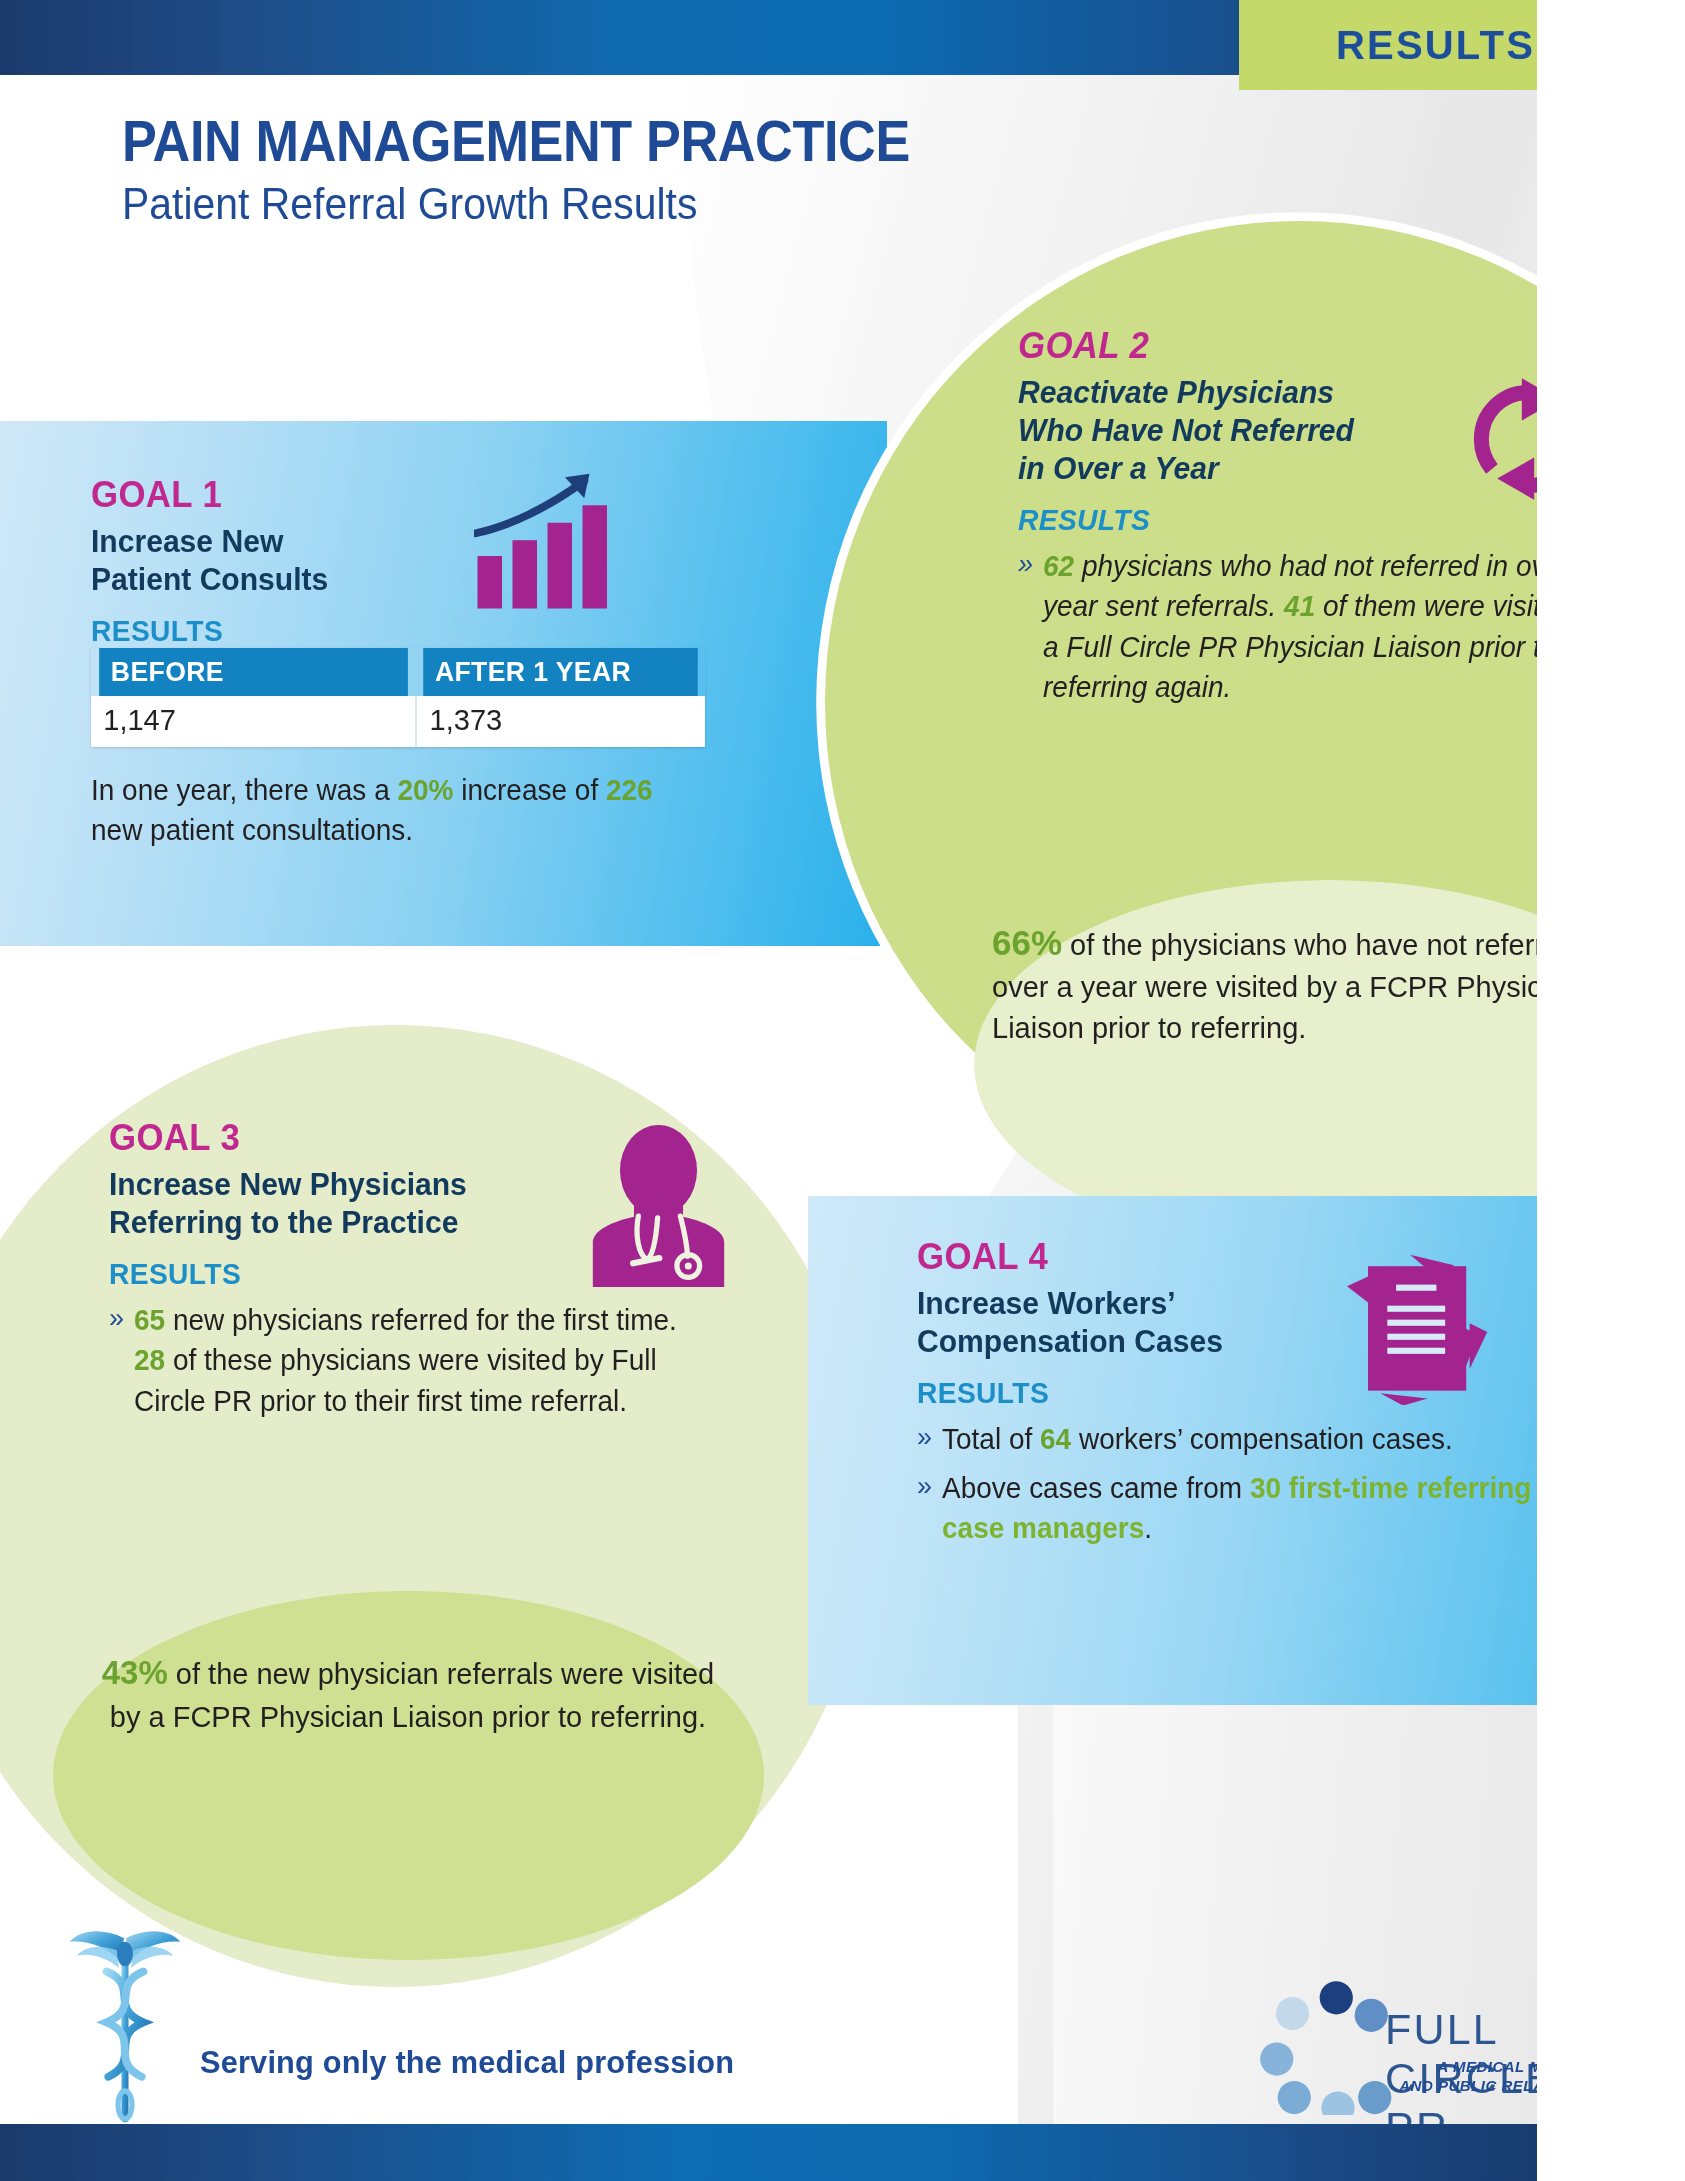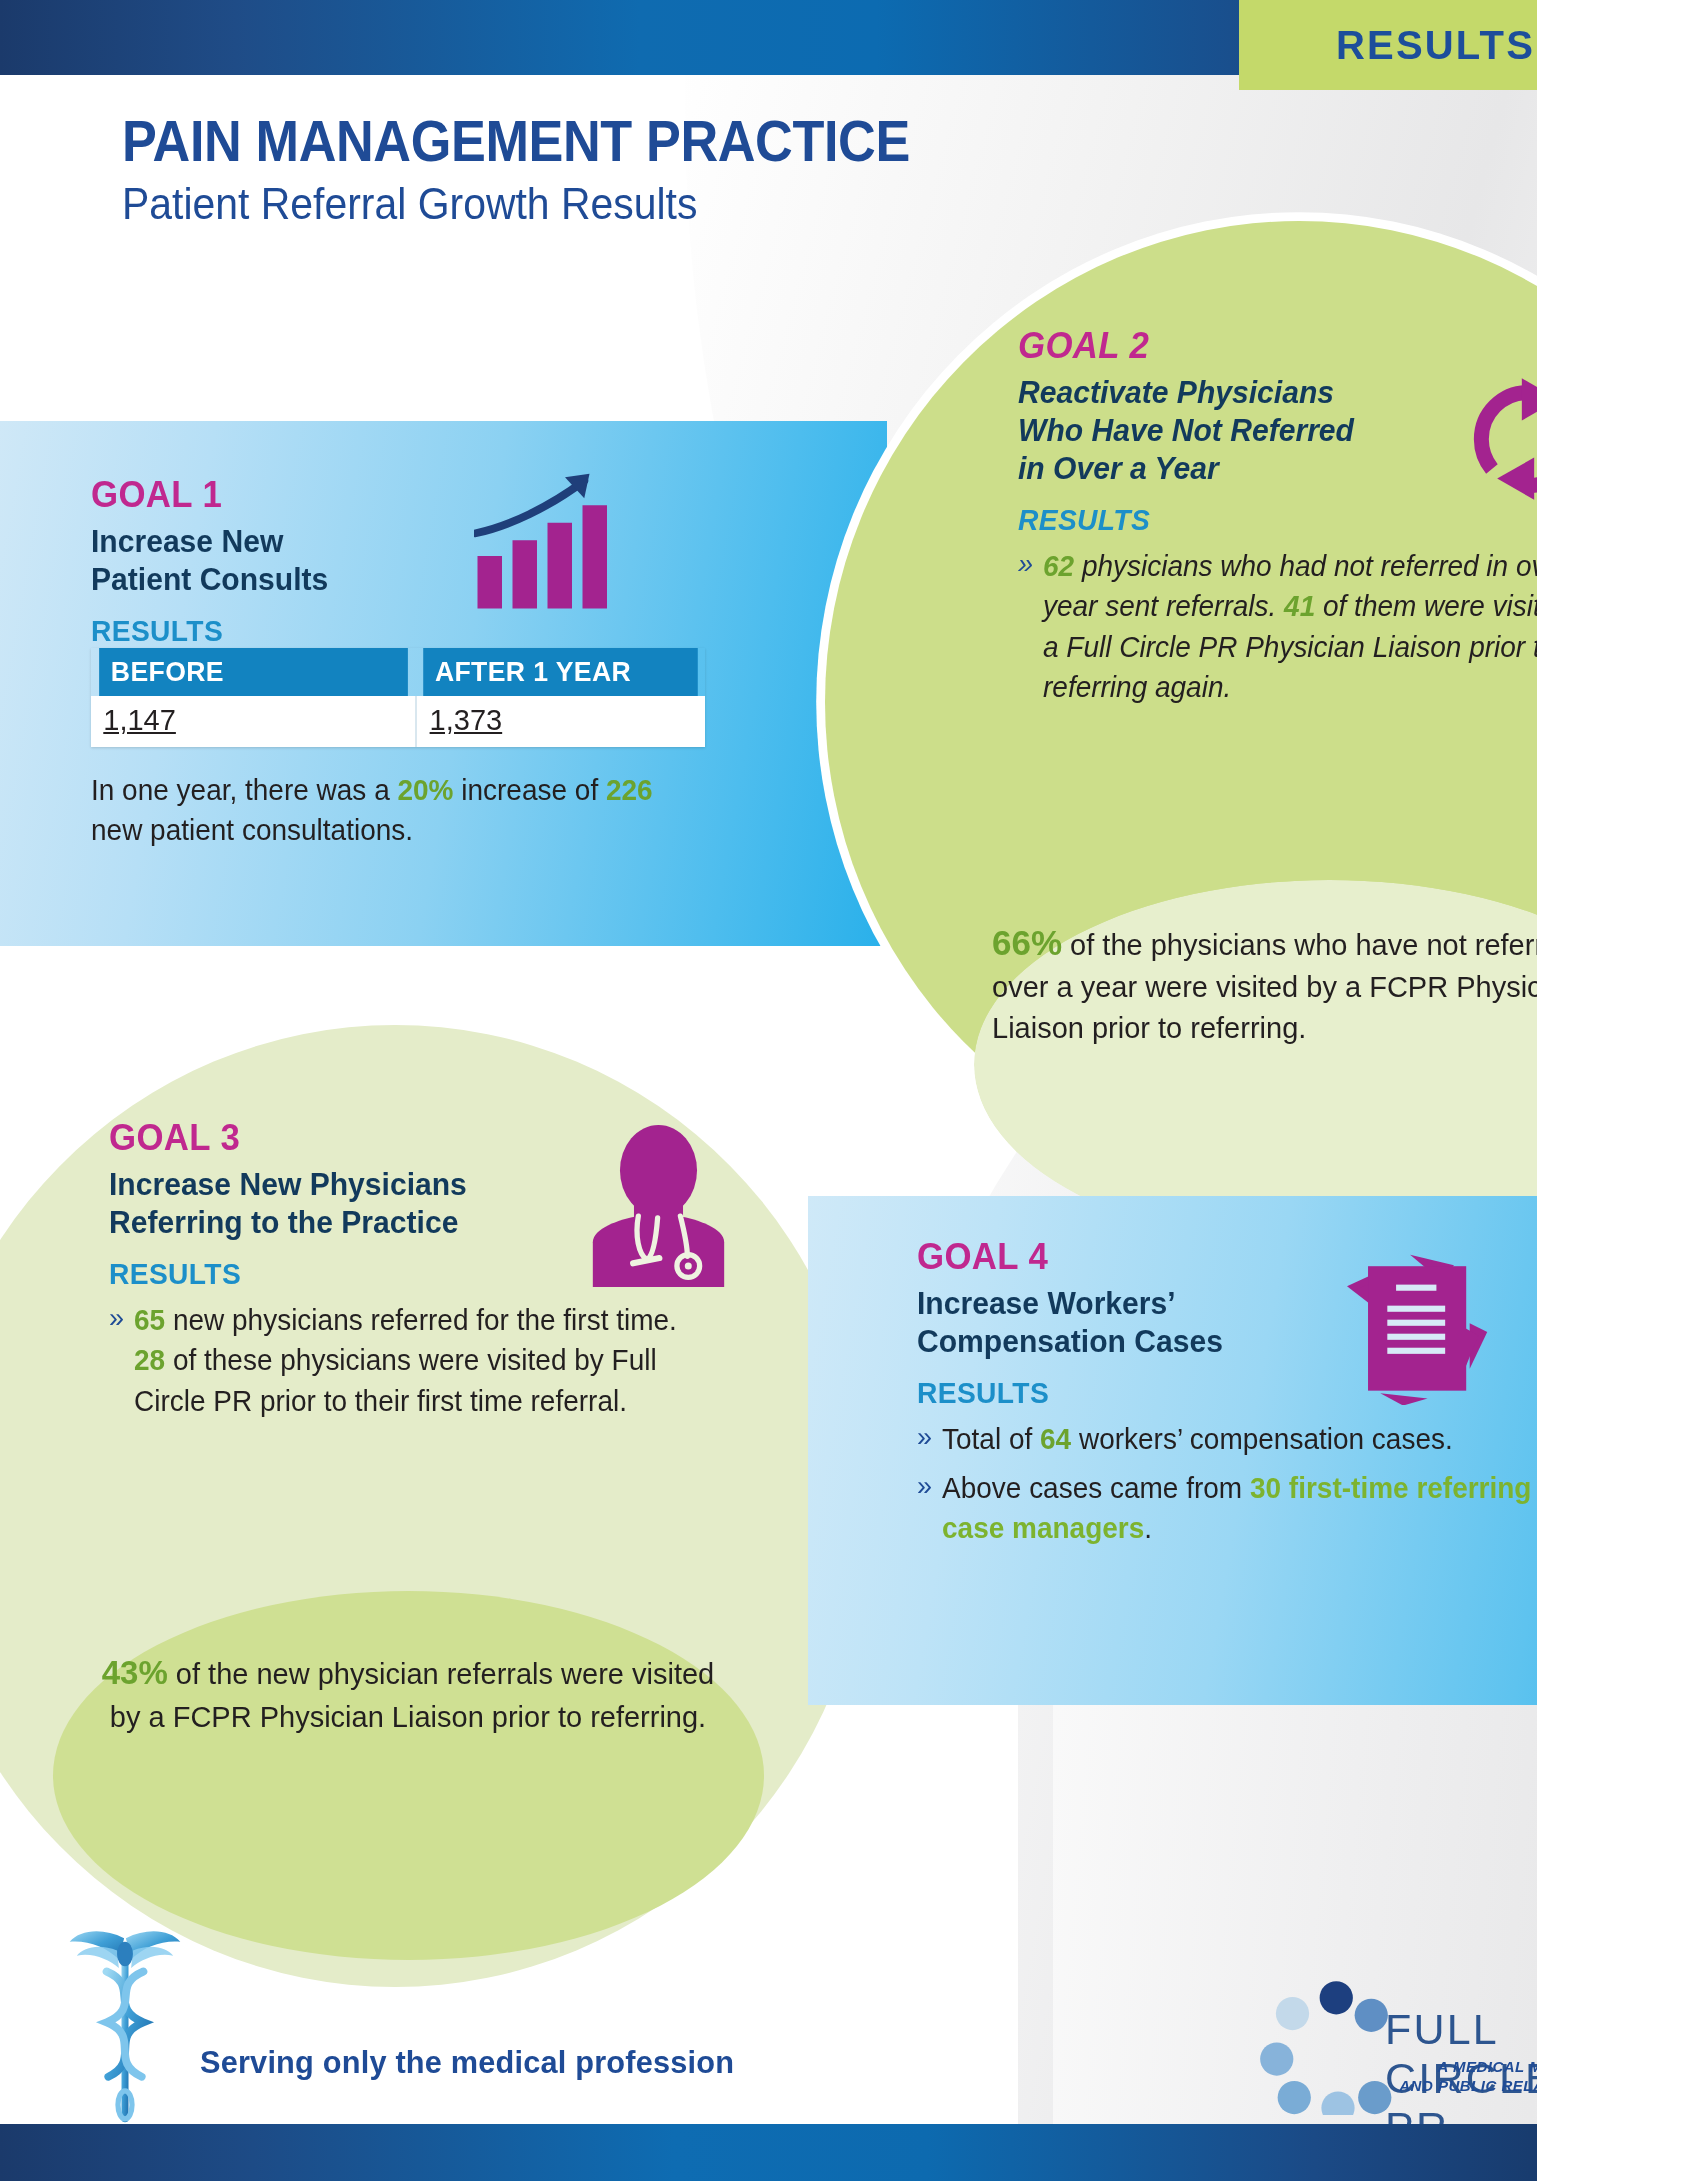--- a/index.html
+++ b/index.html
@@ -130,21 +130,21 @@
     width:614px;border-collapse:collapse;
     box-shadow:0 0.9px 2.6px rgba(0,0,0,.15);
   }
   .table-g1 th{
     background:#1283c0;color:#ffffff;font-size:28px;font-weight:bold;
     text-align:left;padding:8px 0 8px 12.3px;letter-spacing:0.4px;
     transform:scaleX(.95);
   }
   .table-g1 td{
     background:#ffffff;color:#231f20;font-size:29px;
-    text-align:left;padding:8px 0 9.7px 12.3px;border-right:2.6px solid #d9e7ef;text-decoration:underline;
+    text-align:left;padding:8px 0 9.7px 12.3px;border-right:2.6px solid #d9e7ef;
   }
   .table-g1 td:last-child{border-right:none;}
   .table-g1 th:first-child,.table-g1 td:first-child{width:312px;}
   .g1-note{margin-top:23px;width:606px;}
 
   
   .g2-wrap{position:absolute;left:1018px;top:325px;width:614px;font-style:italic;}
   .g2-lenstext{
     position:absolute;left:992px;top:918px;width:676px;text-align:left;
     font-size:29px;color:#231f20;line-height:1.41;

